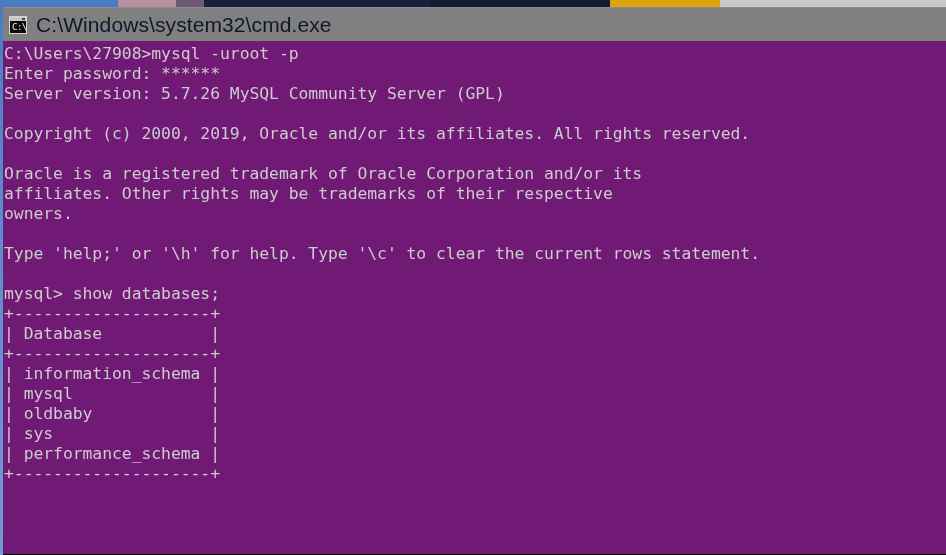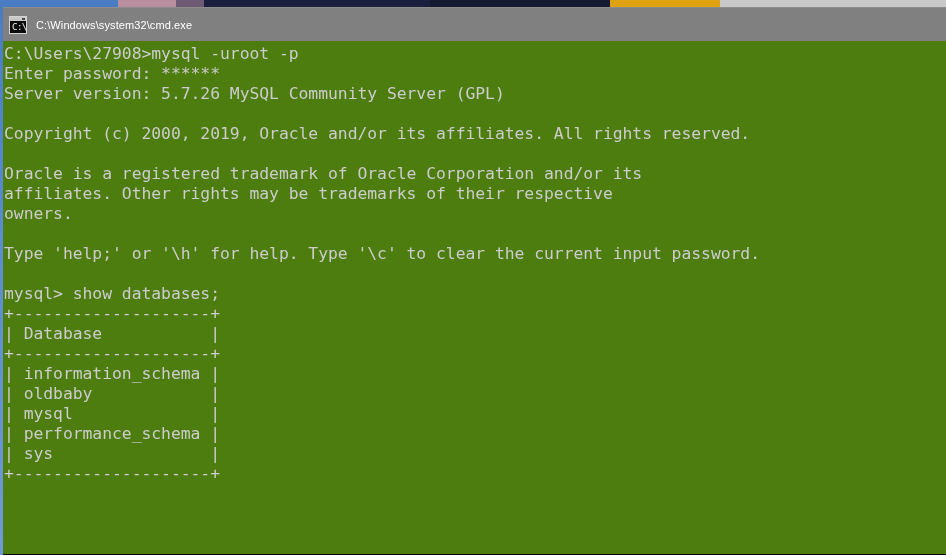--- a/index.html
+++ b/index.html
@@ -85,30 +85,30 @@
     top: 5px;
     font-family: "DejaVu Sans Mono", monospace;
     font-size: 9px;
     line-height: 11px;
     color: #f2f2f2;
     letter-spacing: -0.5px;
     white-space: nowrap;
   }
   #title-text {
     font-family: "Liberation Sans", sans-serif;
-    font-size: 11px;
-    color: #ffffff;
+    font-size: 21px;
+    color: #0f172a;
     white-space: nowrap;
     letter-spacing: 0.1px;
   }
 
   
   #console-body {
     position: relative;
-    background: #4d7c0f;
+    background: #701a75;
     padding: 3px 0 0 1px;
     height: 513px;
     box-sizing: border-box;
   }
   .console-line {
     font-family: "DejaVu Sans Mono", monospace;
     font-size: 16.4px;
     line-height: 20px;
     color: #cccccc;
     white-space: pre;
@@ -145,28 +145,28 @@
       <div class="console-line">C:\Users\27908&gt;mysql -uroot -p</div>
       <div class="console-line">Enter password: ******</div>
       <div class="console-line">Server version: 5.7.26 MySQL Community Server (GPL)</div>
       <div class="console-line blank"> </div>
       <div class="console-line">Copyright (c) 2000, 2019, Oracle and/or its affiliates. All rights reserved.</div>
       <div class="console-line blank"> </div>
       <div class="console-line">Oracle is a registered trademark of Oracle Corporation and/or its</div>
       <div class="console-line">affiliates. Other rights may be trademarks of their respective</div>
       <div class="console-line">owners.</div>
       <div class="console-line blank"> </div>
-      <div class="console-line">Type 'help;' or '\h' for help. Type '\c' to clear the current input password.</div>
+      <div class="console-line">Type 'help;' or '\h' for help. Type '\c' to clear the current rows statement.</div>
       <div class="console-line blank"> </div>
       <div class="console-line">mysql&gt; show databases;</div>
       <div class="console-line">+--------------------+</div>
       <div class="console-line">| Database           |</div>
       <div class="console-line">+--------------------+</div>
       <div class="console-line">| information_schema |</div>
+      <div class="console-line">| mysql              |</div>
       <div class="console-line">| oldbaby            |</div>
-      <div class="console-line">| mysql              |</div>
+      <div class="console-line">| sys                |</div>
       <div class="console-line">| performance_schema |</div>
-      <div class="console-line">| sys                |</div>
       <div class="console-line">+--------------------+</div>
       <div class="console-line blank"> </div>
     </div>
 
 </div>
 
 </body></html>

